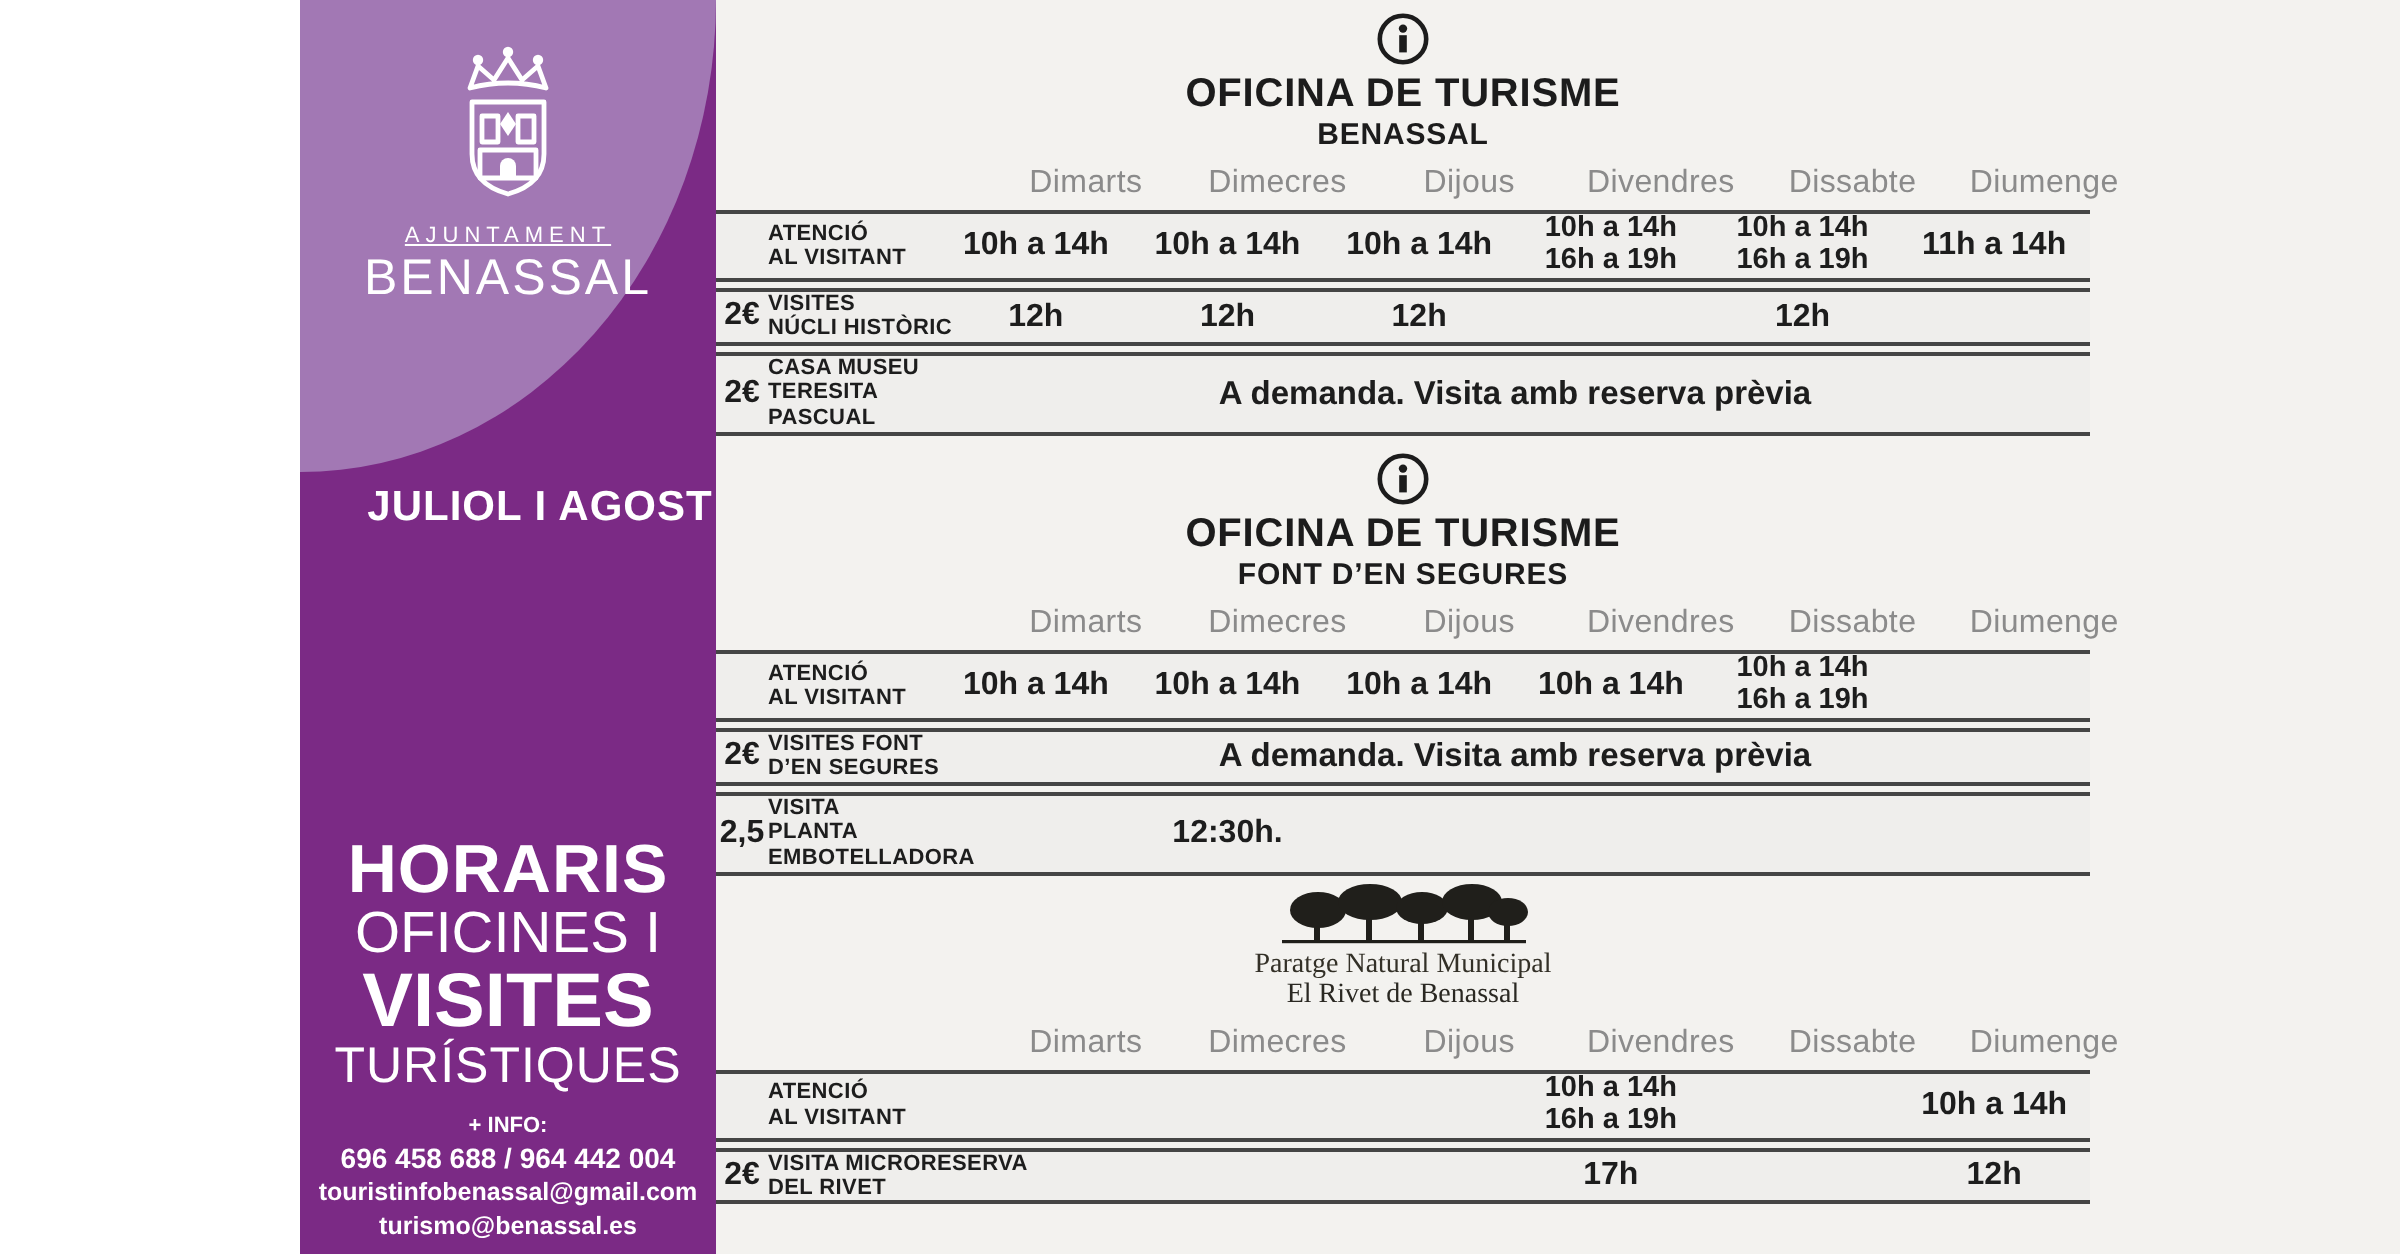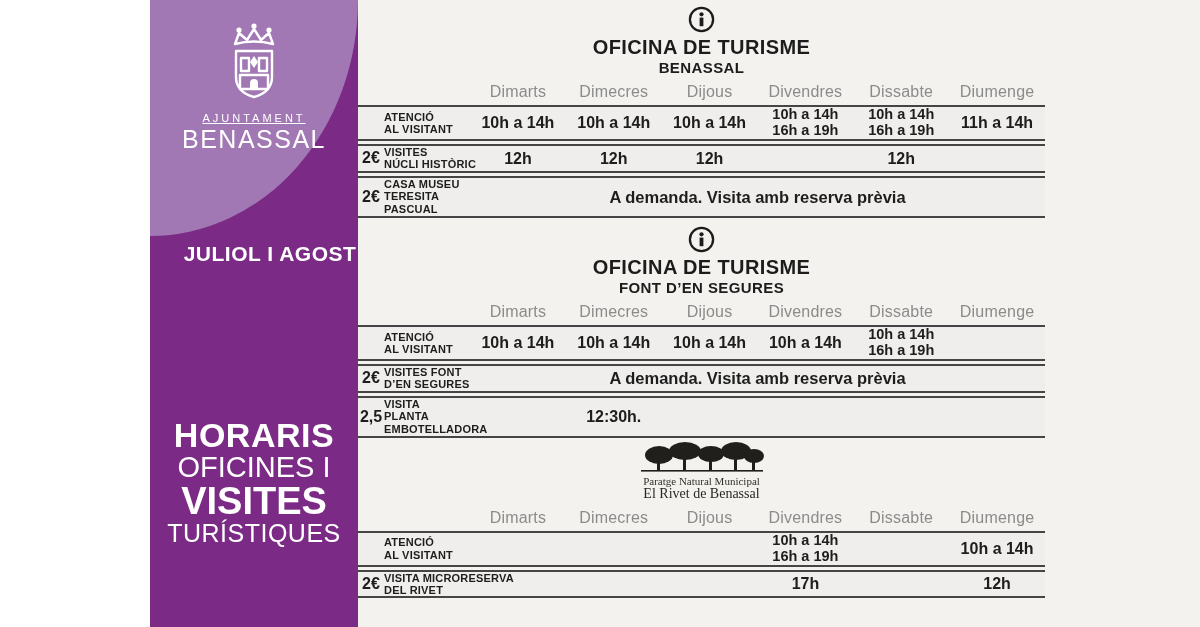--- a/index.html
+++ b/index.html
@@ -30,35 +30,35 @@
   
   .content{position:absolute;left:358px;top:0;width:687px;height:627px;}
   .sec{position:absolute;left:0;width:687px;}
   .sec1{top:6px;}.sec2{top:226px;}.sec3{top:442px;}
   .sec-head{text-align:center;color:#1c1c1c;}
   .sec-head svg{display:block;margin:0 auto;}
   .sec-title{font-size:20px;font-weight:700;letter-spacing:0.4px;margin-top:3px;}
   .sec-sub{font-size:15px;font-weight:700;letter-spacing:0.4px;margin-top:0px;}
 
   .grid{display:grid;grid-template-columns:26px 86px repeat(6,1fr);width:687px;}
-  .days{margin-top:6px;height:20px;align-items:center;}
+  .days{margin-top:6px;height:20px;align-items:center;padding-left:25px;}
   .day{grid-row:1;text-align:center;color:#8b8b8b;font-size:16px;letter-spacing:0.2px;}
   .d1{grid-column:3}.d2{grid-column:4}.d3{grid-column:5}.d4{grid-column:6}.d5{grid-column:7}.d6{grid-column:8}
 
   .trow{background:#efeeec;border-top:2px solid #454545;border-bottom:2px solid #454545;
         margin-top:3px;align-items:center;box-sizing:border-box;}
   .h36{min-height:36px;}.h28{min-height:28px;}.h42{min-height:42px;}.h34{min-height:34px;}
   .price{text-align:center;font-weight:700;font-size:16px;color:#1d1d1d;}
   .rlabel{font-weight:700;font-size:11px;line-height:1.12;color:#1d1d1d;white-space:pre;letter-spacing:0.2px;}
   .cell{text-align:center;font-weight:700;font-size:16px;color:#1d1d1d;white-space:pre;line-height:1.1;}
   .cell.small{font-size:14.5px;}
   .span{grid-column:3/9;font-size:16.5px;}
 
   
-  .rivet-top{font-family:"Liberation Serif",serif;font-size:11px;color:#333027;margin-top:1px;}
+  .rivet-top{font-family:"Liberation Serif",serif;font-size:14px;color:#333027;margin-top:1px;}
   .rivet-name{font-family:"Liberation Serif",serif;font-size:14px;color:#2a2822;line-height:1.05;}
   .rivet-sub{font-family:"Liberation Serif",serif;font-size:15px;color:#2a2822;letter-spacing:1.5px;line-height:1.15;}
 </style>
 </head>
 <body>
 
 <div class="canvas">
   <div class="left-strip"></div>
 
   <div class="sidebar">
@@ -87,20 +87,26 @@
       <div class="period-line">JULIOL I AGOST</div>
     </div>
 
     <div class="big-title">
       <div class="bt1">HORARIS</div>
       <div class="bt2">OFICINES I</div>
       <div class="bt3">VISITES</div>
       <div class="bt4">TURÍSTIQUES</div>
     </div>
 
+    <div class="info-block">
+      <div class="info-label">+ INFO:</div>
+      <div class="info-phones">696 458 688 / 964 442 004</div>
+      <div class="info-mail">touristinfobenassal@gmail.com</div>
+      <div class="info-mail">turismo@benassal.es</div>
+    </div>
   </div>
 
   <div class="content">
 
     <div class="sec sec1">
       <div class="sec-head">
         <span>
           <svg width="27" height="27" viewBox="0 0 27 27" style="display:block;margin:0 auto;">
             <circle cx="13.5" cy="13.5" r="11.6" fill="none" stroke="#1c1c1c" stroke-width="2.3"></circle>
             <circle cx="13.5" cy="8.3" r="2.1" fill="#1c1c1c"></circle>

